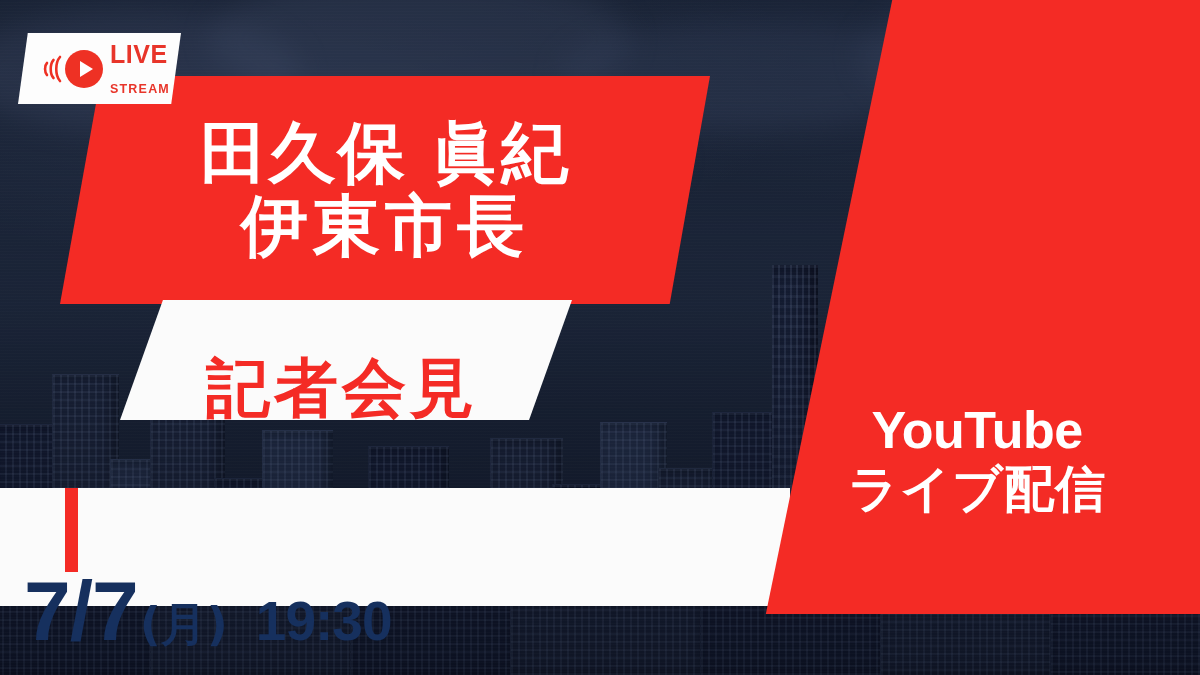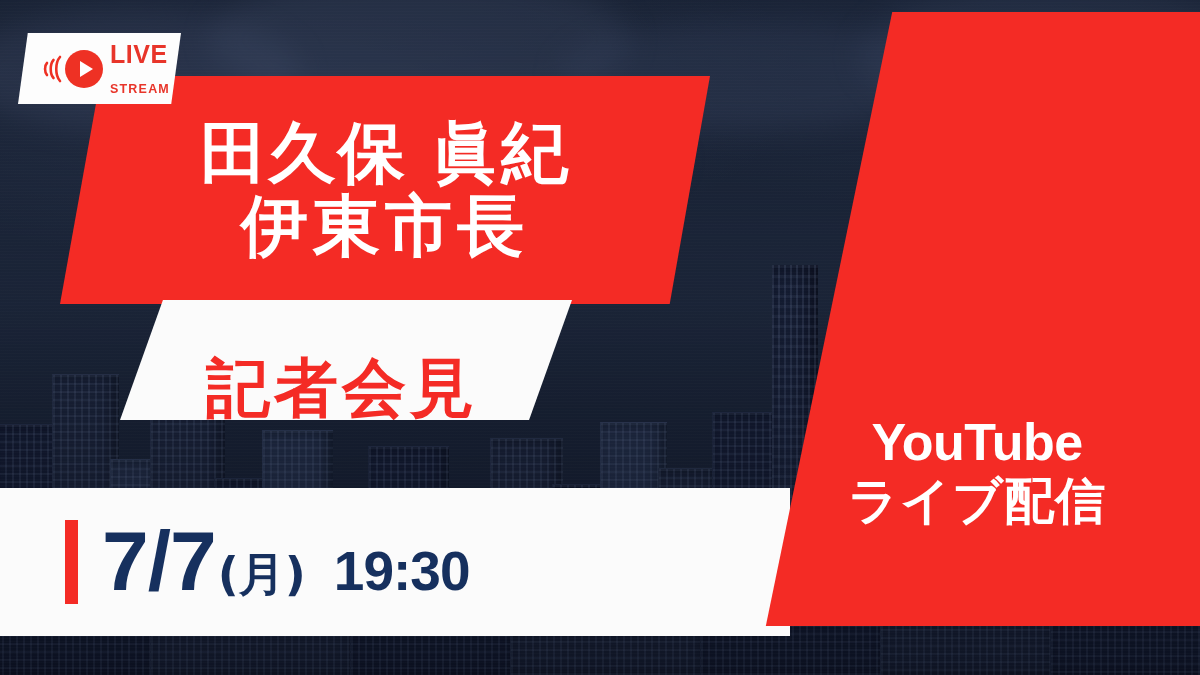--- a/index.html
+++ b/index.html
@@ -163,24 +163,24 @@
     letter-spacing: 4px;
     line-height: 1;
     white-space: nowrap;
     transform: translateX(-4px);
   }
 
   
   .date-bar {
     position: absolute;
     left: 0; top: 488px;
-    width: 790px; height: 148px;
+    width: 790px; height: 118px;
     background: #fbfbfb;
     z-index: 4;
-    display: flex; align-items: center;
+    display: flex;  flex-direction: column;
   }
   .date-accent {
     width: 13px; height: 84px;
     background: #f42b25;
     margin-left: 65px;
     flex: 0 0 auto;
   }
   .date-row {
     display: flex; align-items: baseline;
     margin-left: 24px;
@@ -198,21 +198,21 @@
     font-family: "DejaVu Sans", "Liberation Sans", sans-serif;
   }
   .date-time {
     font-size: 55px; font-weight: 700; line-height: .95;
     margin-left: 26px; letter-spacing: -1px;
   }
 
   
   .yt-panel {
     position: absolute;
-    left: 742px; top: 12px;
+    left: 742px; top: 0;
     width: 458px; height: 614px;
     background: #f42b25;
     clip-path: polygon(32.8% 0%, 100% 0%, 100% 100%, 5.2% 100%);
     z-index: 5;
   }
   .yt-inner {
     position: absolute;
     left: 0; right: 0; top: 404px;
     display: flex; flex-direction: column;
     align-items: center; gap: 6px;

